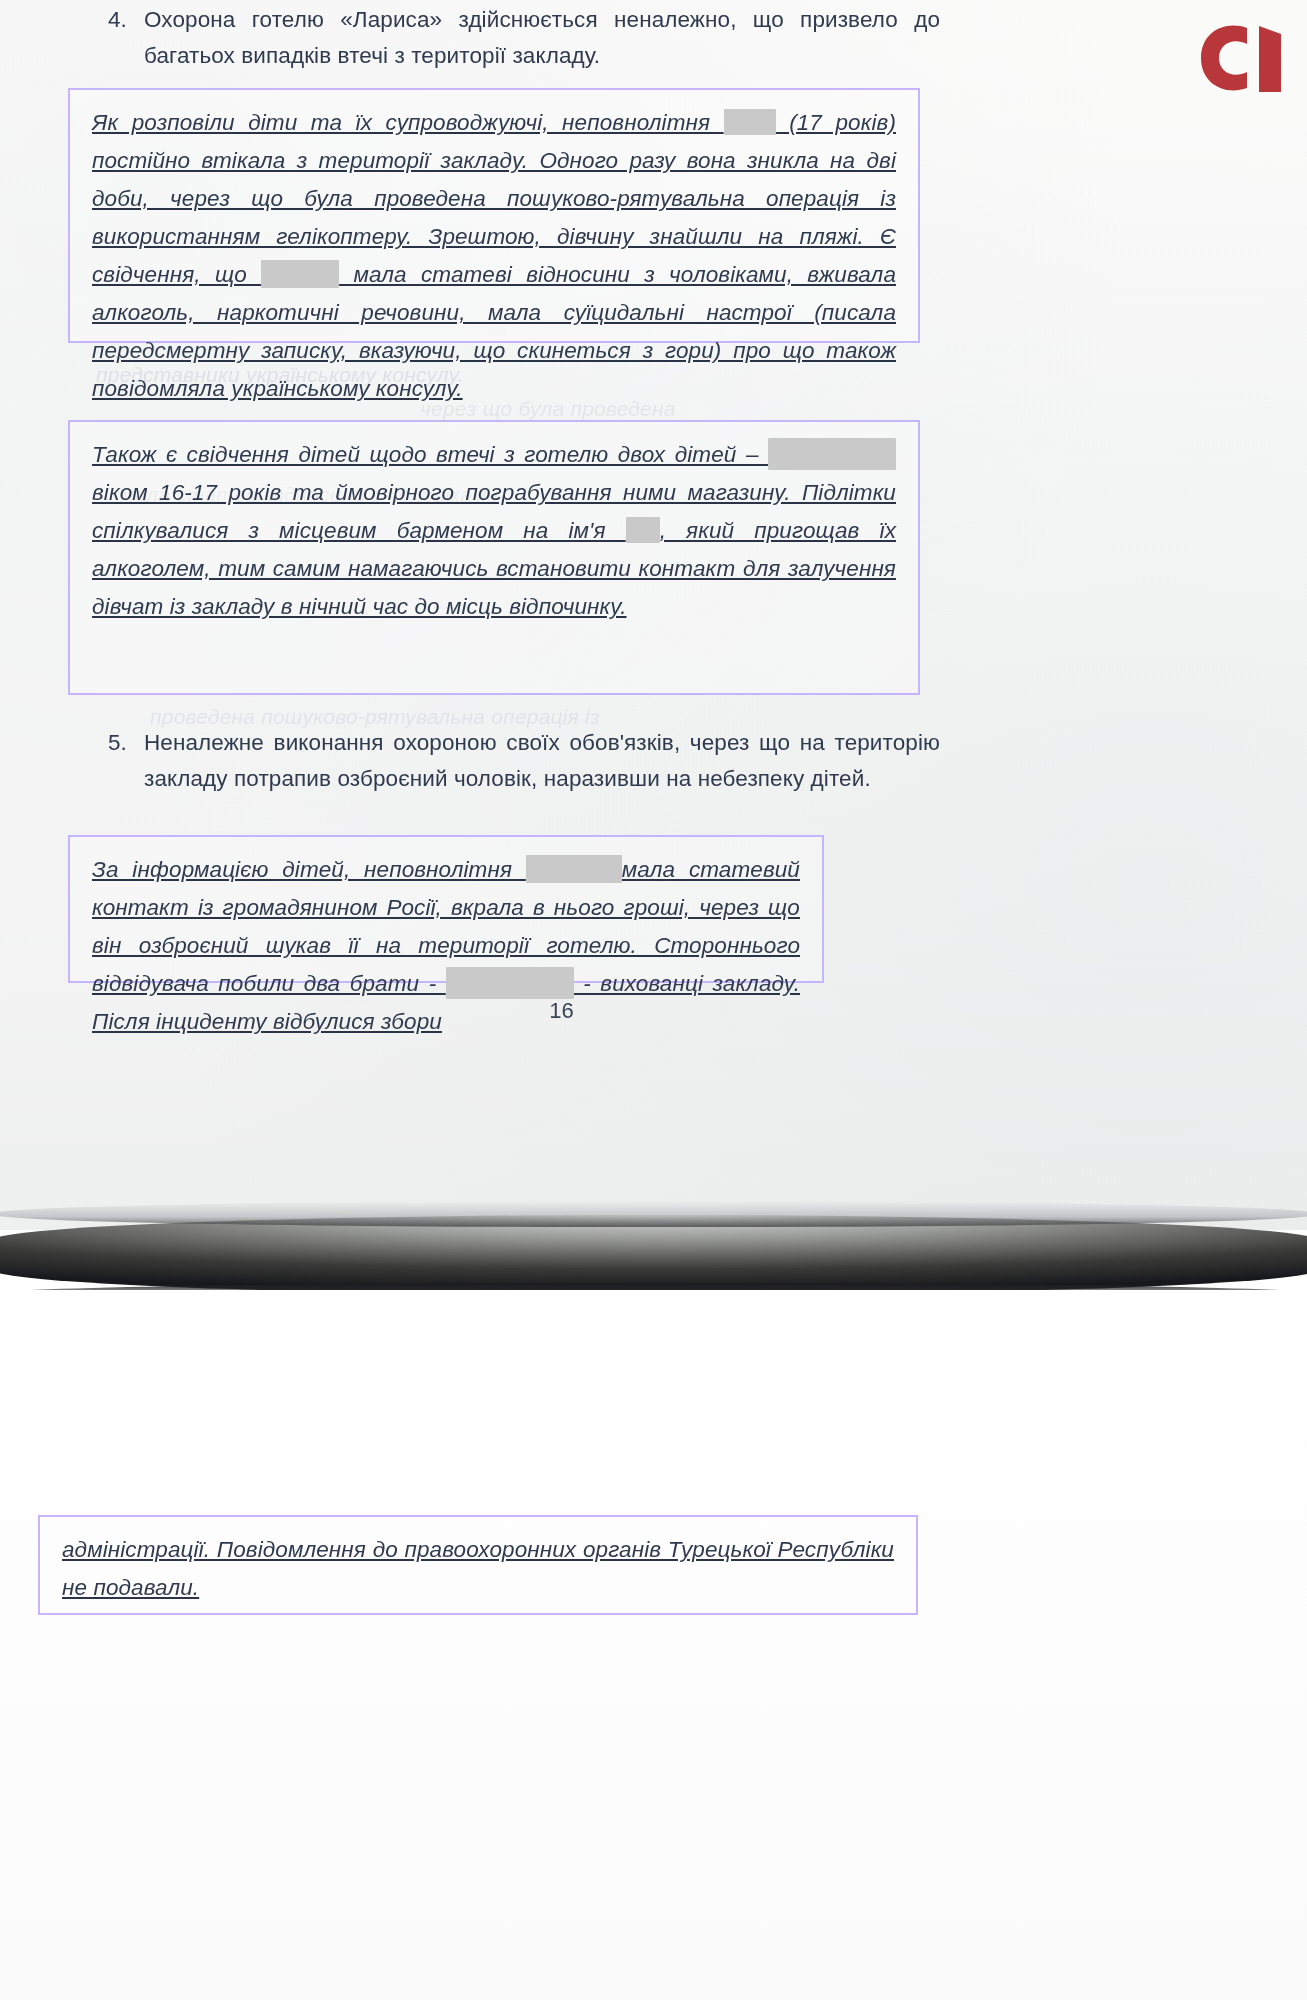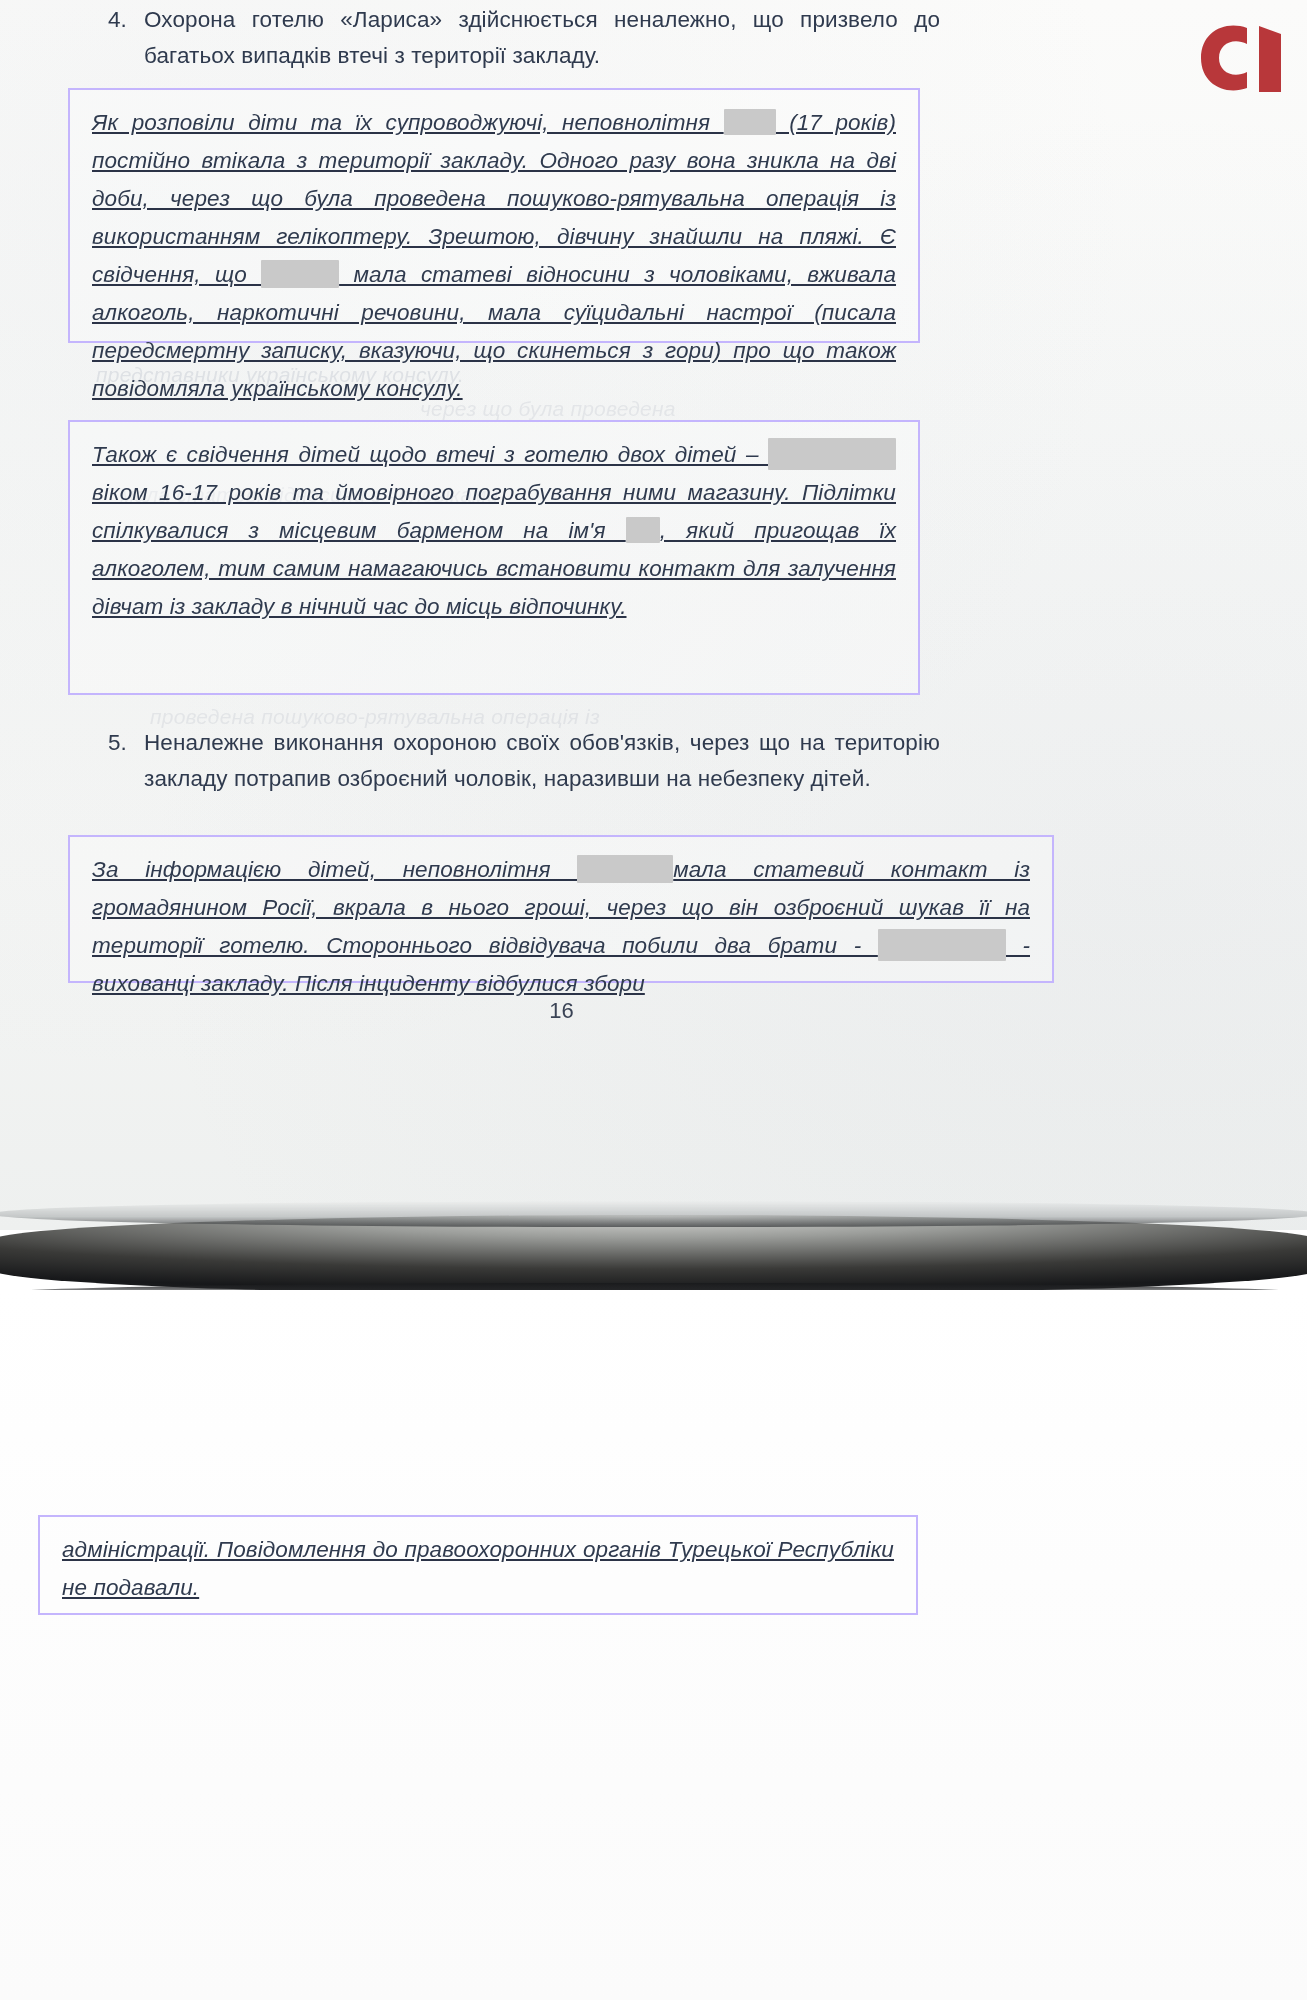--- a/index.html
+++ b/index.html
@@ -231,21 +231,21 @@
       </div>
   </div>
 
   <div class="numbered" style="left:100px; top:725px; width:840px;">
     <span class="num">5.</span>
     <span class="txt">Неналежне виконання охороною своїх обов'язків, через що на територію закладу потрапив озброєний чоловік, наразивши на небезпеку дітей.</span>
   </div>
 
   <div class="ghost g2" style="left:150px; top:700px;">проведена пошуково-рятувальна операція із</div>
 
-  <div class="qbox" style="left:68px; top:835px; width:986px; height:148px;">
+  <div class="qbox" style="left:68px; top:835px; width:756px; height:148px;">
     <div class="qtext">
         <p>За інформацією дітей, неповнолітня <span class="redact r-lg"></span>мала статевий контакт із громадянином Росії, вкрала в нього гроші, через що він озброєний шукав її на території готелю. Стороннього відвідувача побили два брати - <span class="redact r-xl"></span> - вихованці закладу. Після інциденту відбулися збори</p>
       </div>
   </div>
 
   <div class="page-no" style="top:998px;">16</div>
 
   <div class="qbox" style="left:38px; top:1475px; width:880px; height:100px; border-top-width:2px;margin-top:40px;">
     <div class="qtext">
         <p>адміністрації. Повідомлення до правоохоронних органів Турецької Республіки не подавали.</p>

